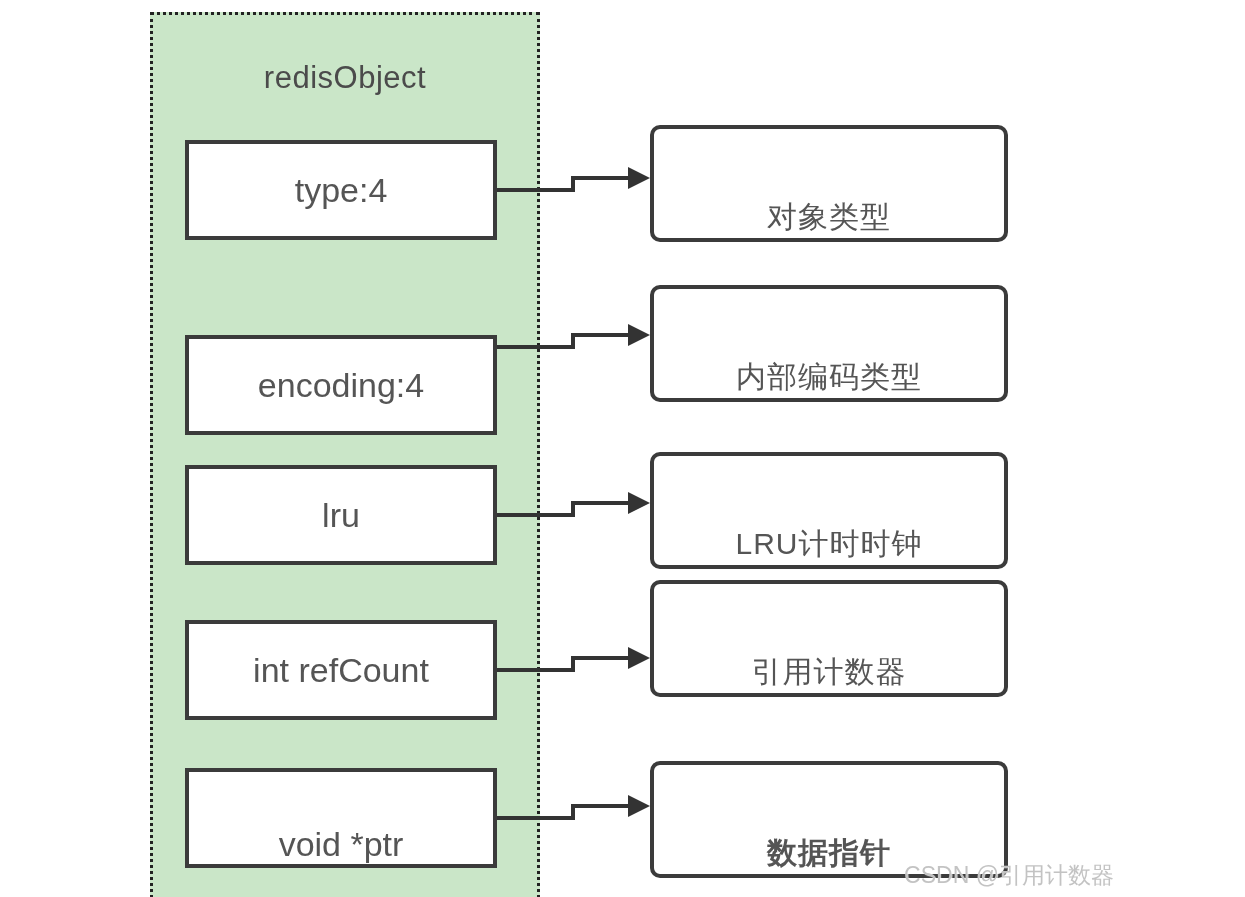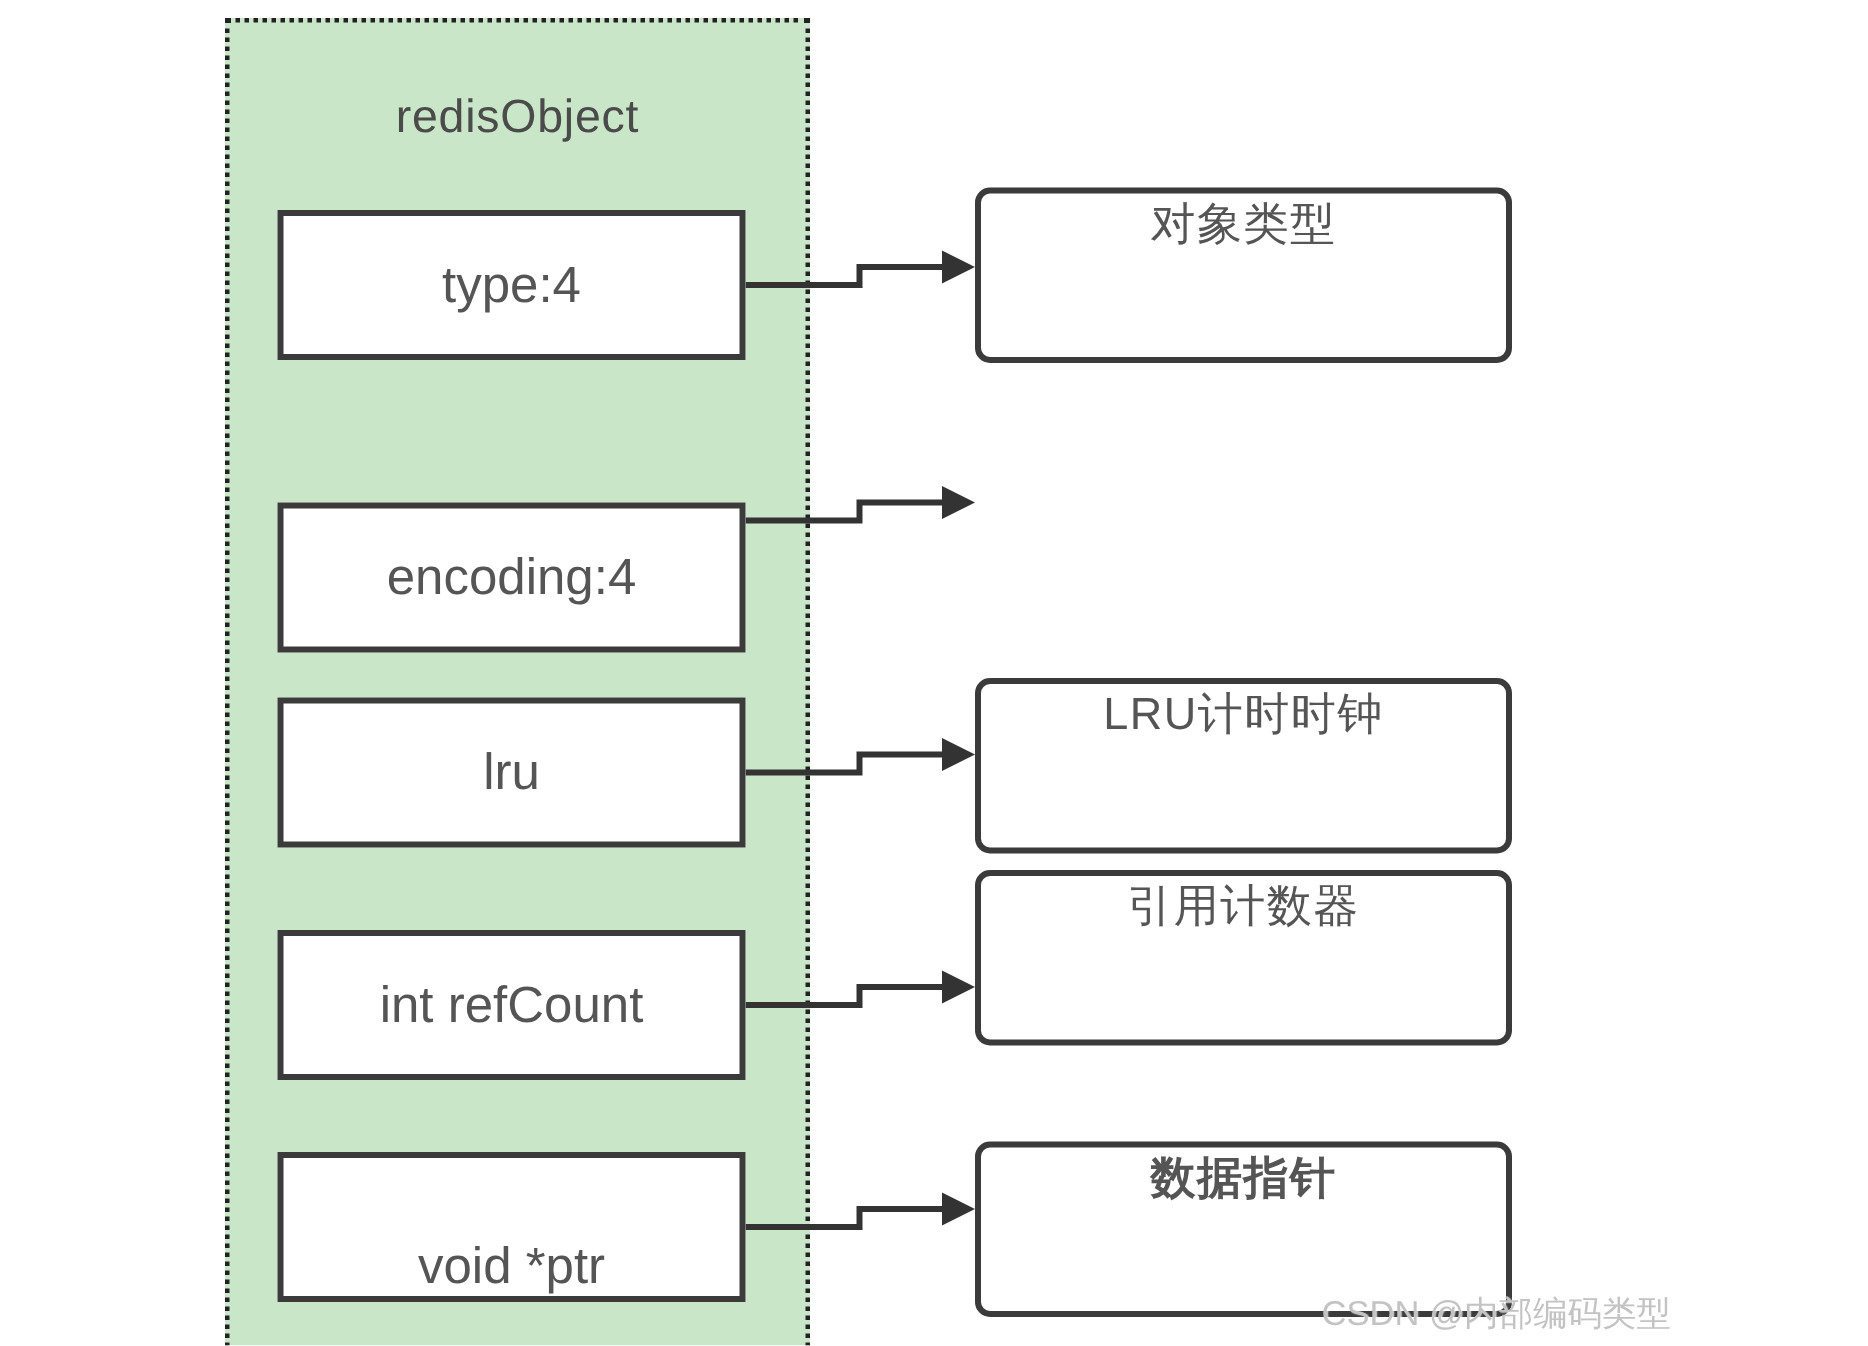--- a/index.html
+++ b/index.html
@@ -59,21 +59,21 @@
   .desc-box {
     position: absolute;
     left: 650px;
     width: 358px;
     height: 117px;
     box-sizing: border-box;
     background: #ffffff;
     border: 4px solid #3b3b3b;
     border-radius: 10px;
     display: flex;
-    align-items: flex-start;
+    align-items: flex-end;
     justify-content: center;
     font-size: 30px;
     color: #555555;
     letter-spacing: 1px;
   }
   .desc-1 { top: 125px; }
   .desc-2 { top: 285px; }
   .desc-3 { top: 452px; }
   .desc-4 { top: 580px; }
   .desc-5 { top: 761px; font-weight: bold; }
@@ -152,25 +152,28 @@
   <div class="arrow arrow-5">
     <svg viewBox="0 0 153 36">
         <polyline points="0,24 76,24 76,12 134,12" fill="none" stroke="#333333" stroke-width="4"></polyline>
         <polygon points="131,1 153,12 131,23" fill="#333333"></polygon>
       </svg>
   </div>
 
   <div class="desc-box desc-1">
     <span>对象类型</span>
   </div>
+  <div class="desc-box desc-2">
+    <span>内部编码类型</span>
+  </div>
   <div class="desc-box desc-3">
     <span>LRU计时时钟</span>
   </div>
   <div class="desc-box desc-4">
     <span>引用计数器</span>
   </div>
   <div class="desc-box desc-5">
     <span>数据指针</span>
   </div>
 
-  <div class="watermark">CSDN @内部编码类型</div>
+  <div class="watermark">CSDN @引用计数器</div>
 
 </div>
 
 </body></html>

